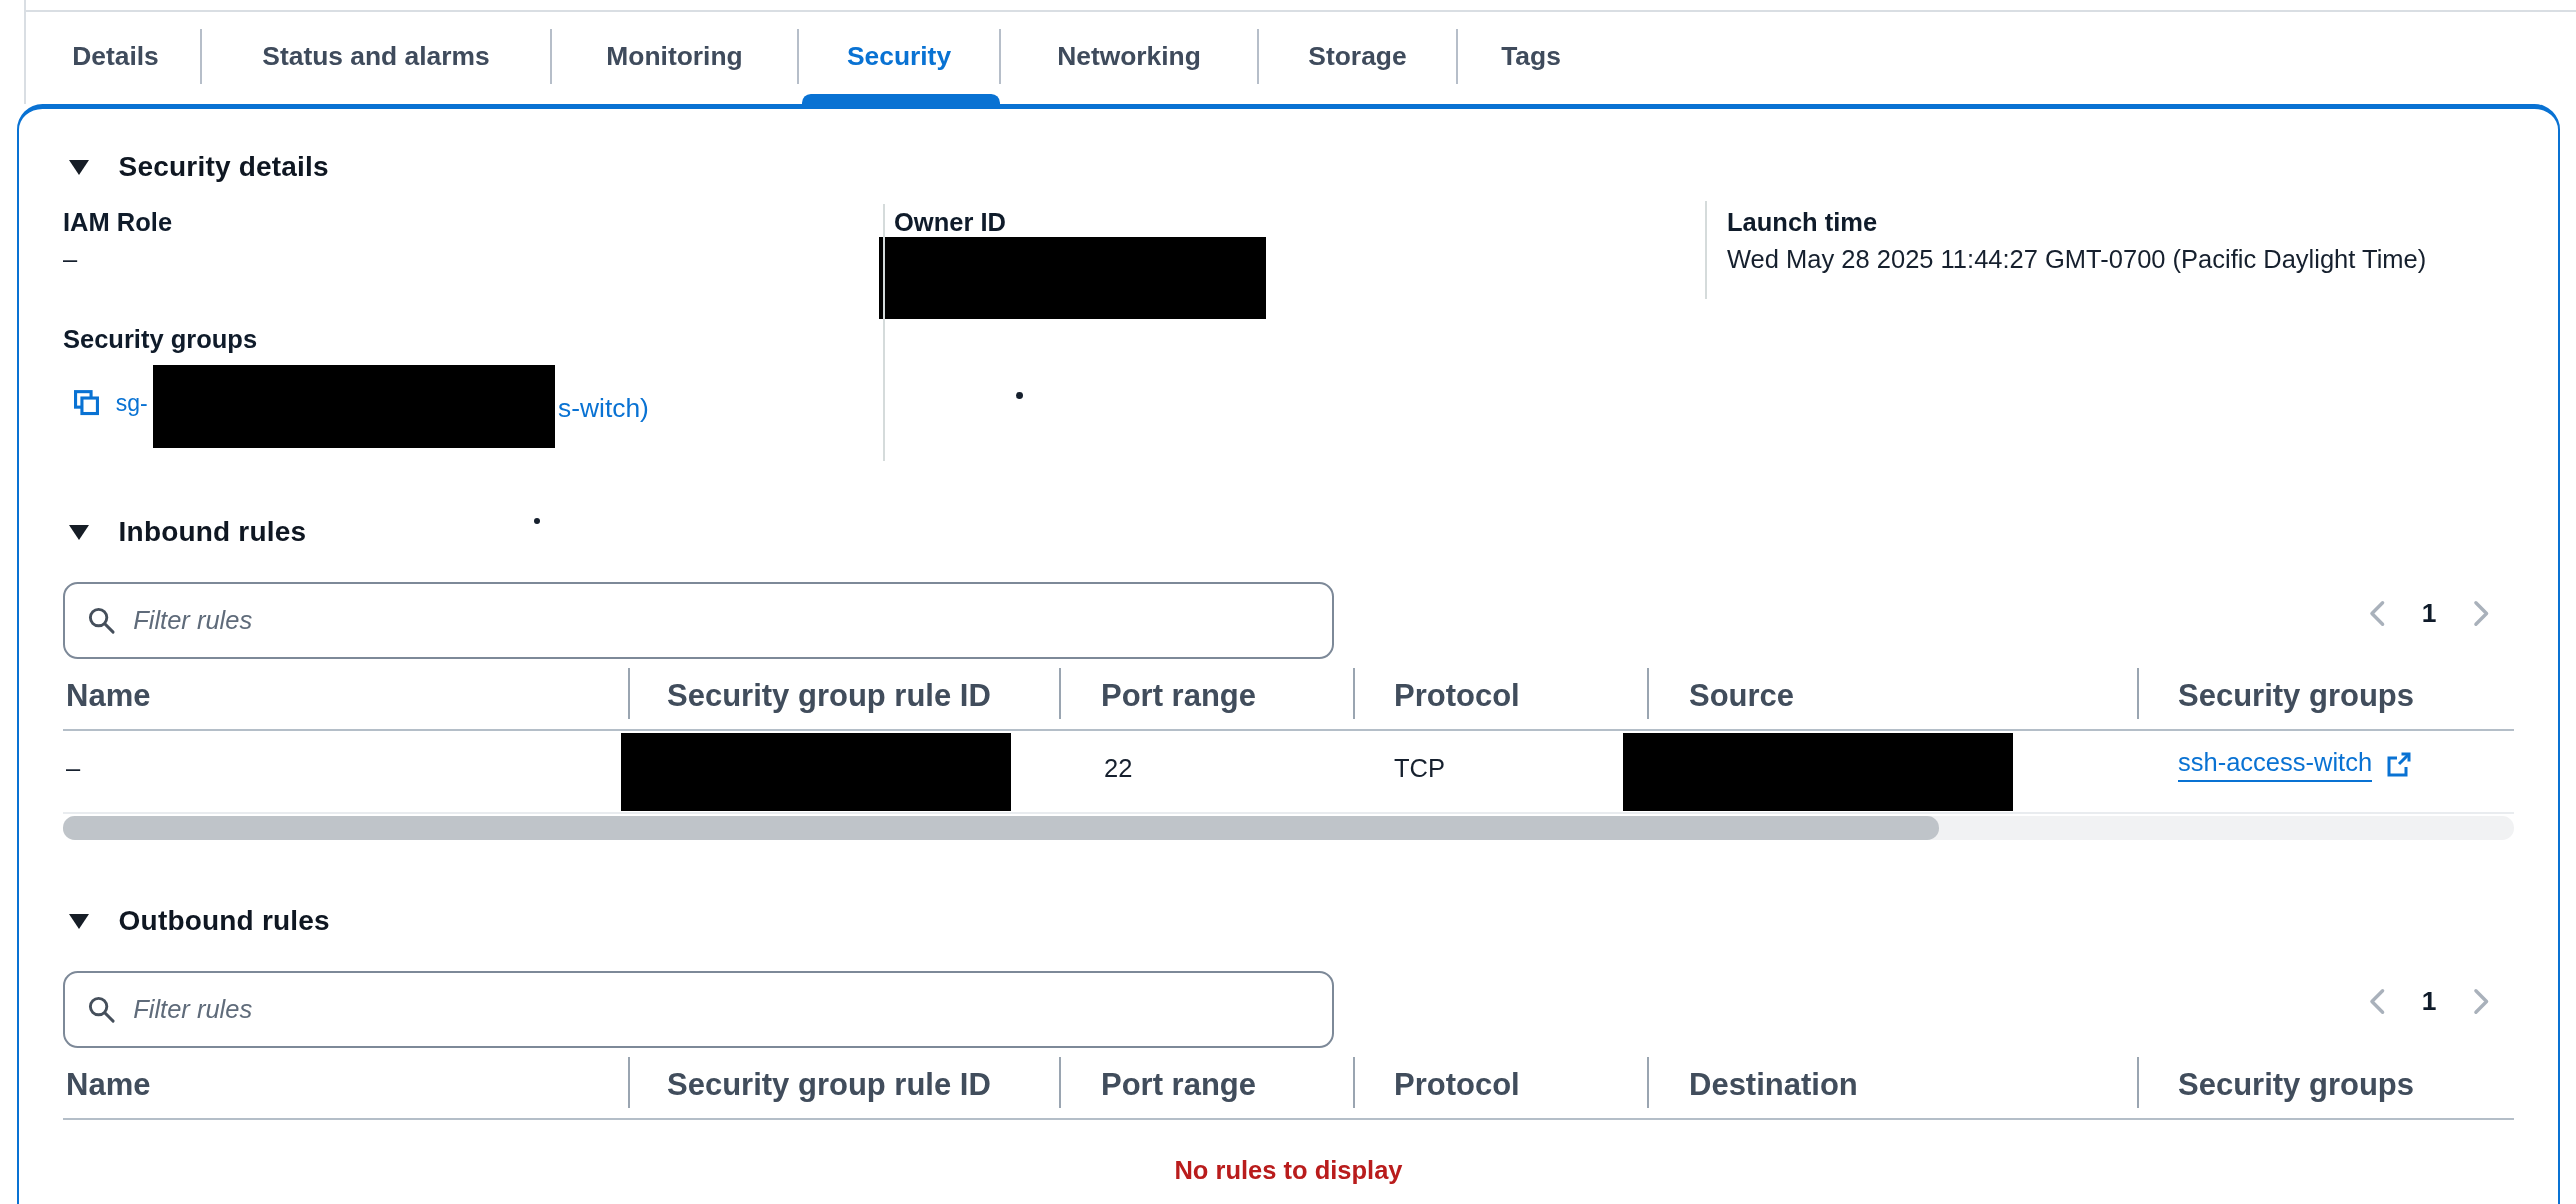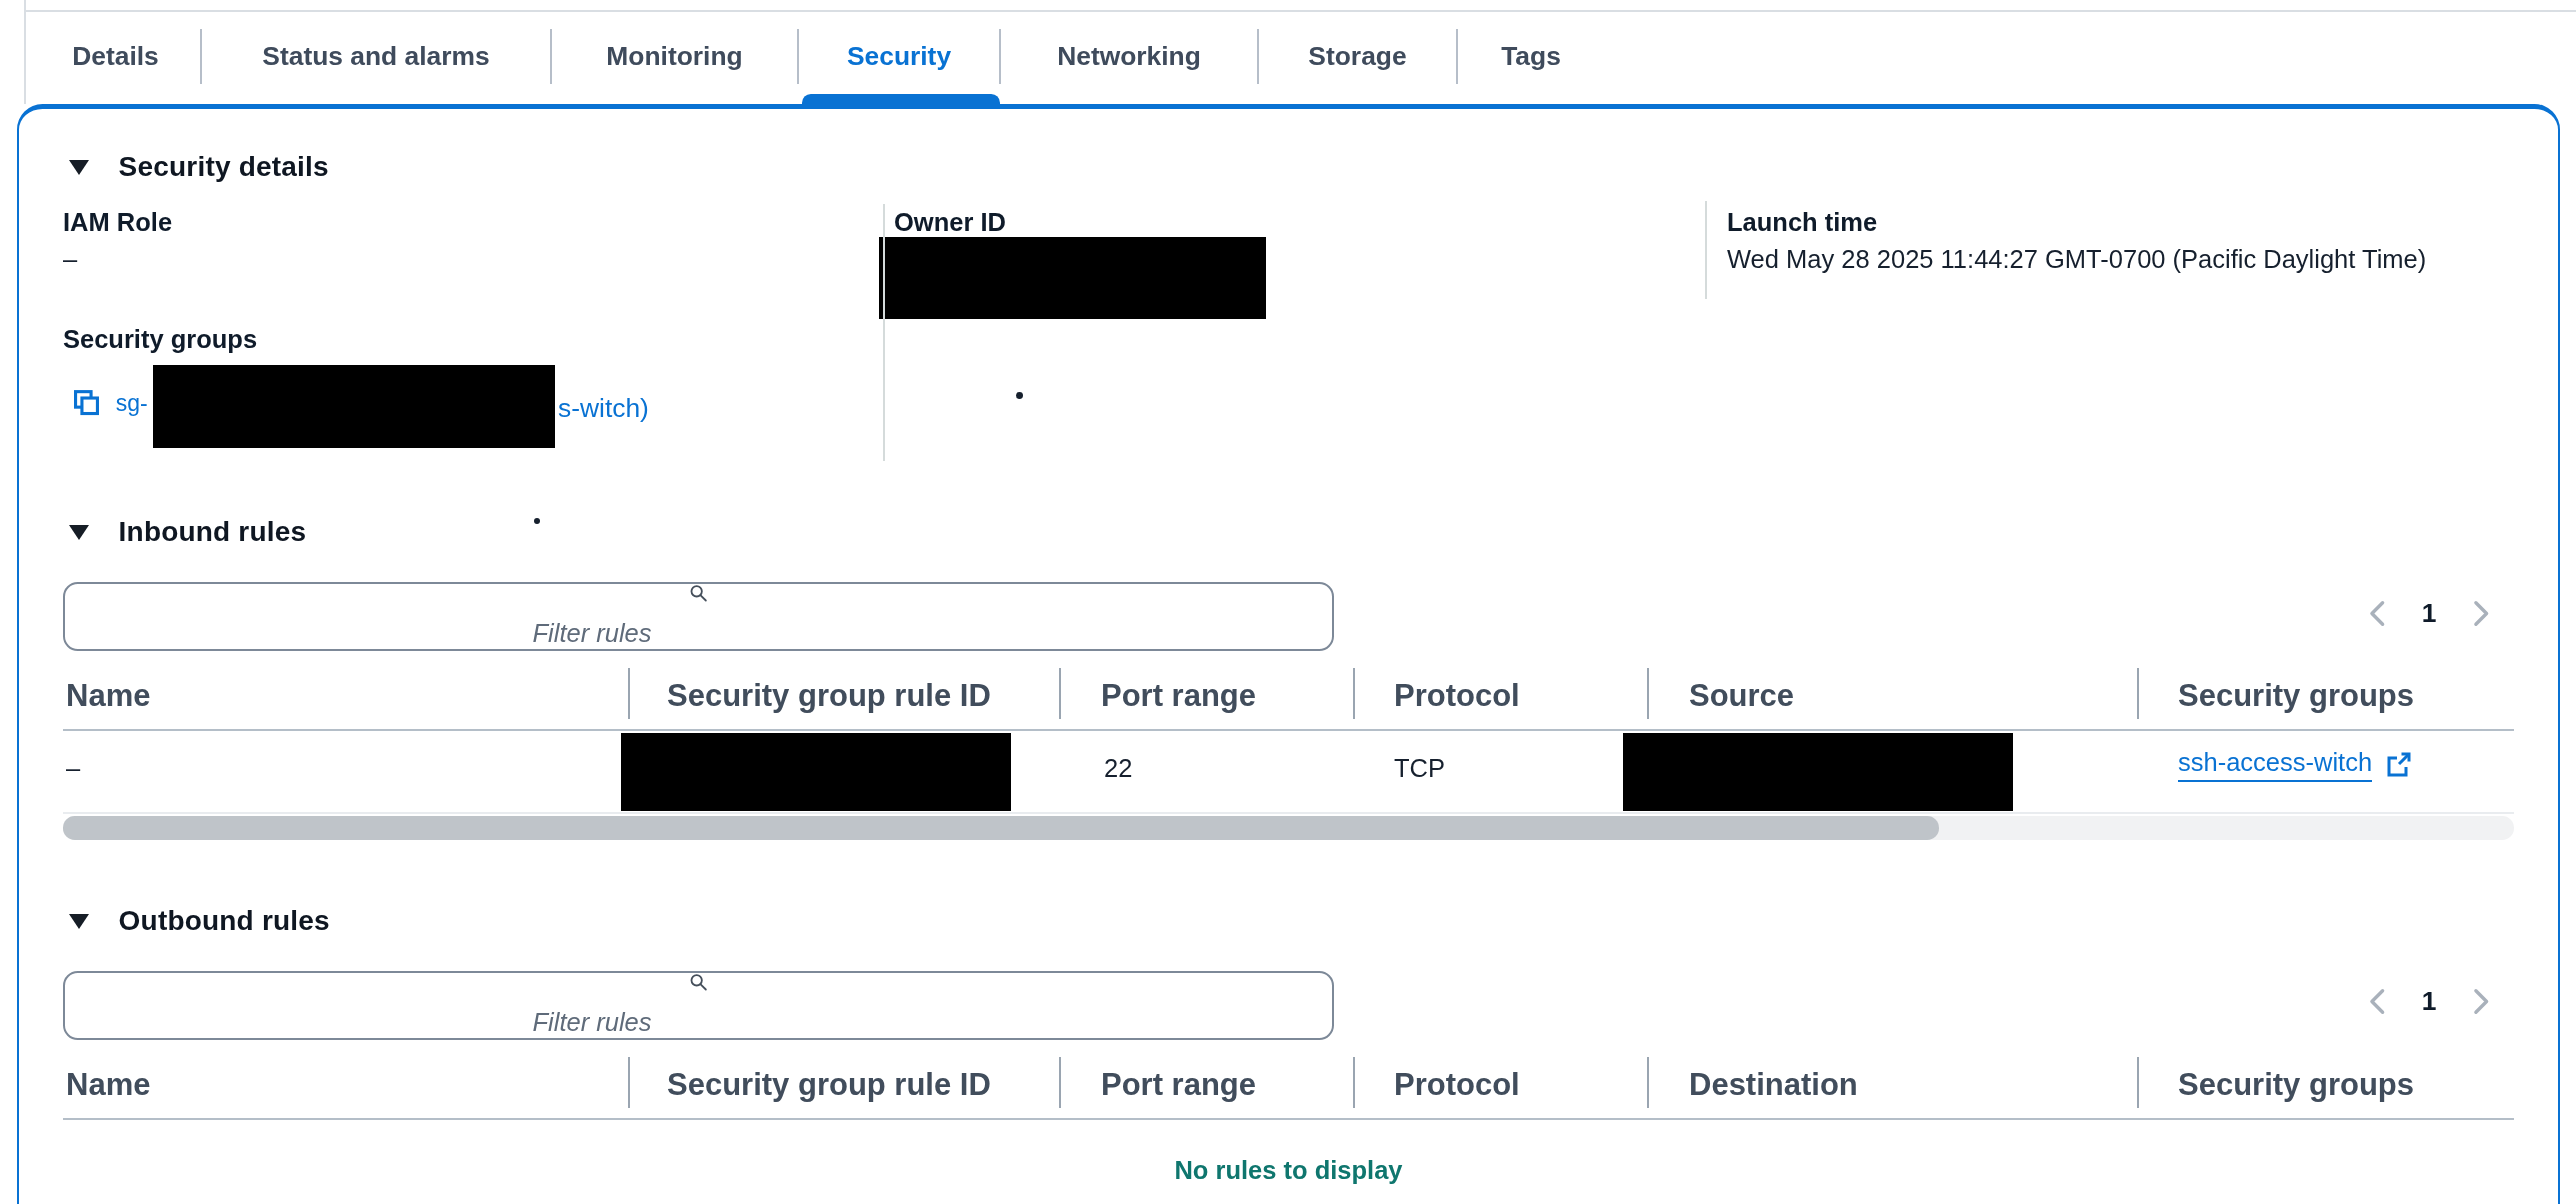--- a/index.html
+++ b/index.html
@@ -33,23 +33,23 @@
   .label {position:absolute; font-size:25.5px; font-weight:bold; color:#0f1b2a; white-space:nowrap;}
   .value {position:absolute; font-size:25.5px; color:#16202e; white-space:nowrap;}
   .redact {position:absolute; background:#000;}
   .dot {position:absolute; background:#16202e; border-radius:50%;}
   .vdiv {position:absolute; width:2px; background:#d5dbdb;}
 
   .sg-row {position:absolute; display:flex; align-items:center; gap:13.7px; font-size:23px; color:#0972d3; cursor:pointer;}
   .copy-btn {background:none;border:none;padding:0;margin:0;display:flex;cursor:pointer;}
 
   
-  .filter {position:absolute; width:1271px; height:69px; box-sizing:border-box; background:#fff;
+  .filter {position:absolute; width:1271px; height:77px; box-sizing:border-box; background:#fff;
            border:2px solid #7d8998; border-radius:14.7px; display:flex; align-items:center;
-           padding:0 21.5px; gap:15.7px;flex-direction:column;}
+           padding:0 21.5px; gap:15.7px;}
   .filter input {border:none; outline:none; flex:1; font-size:25.5px; font-family:inherit;
                  color:#16202e; background:transparent;}
   .filter input::placeholder {font-style:italic; color:#5f6b7a;}
 
   
   .pager {position:absolute; display:flex; align-items:center; gap:23.5px; height:47px;}
   .pager button {background:none; border:none; padding:0; margin:0; display:flex; cursor:pointer;}
   .pager .num {font-size:26.4px; font-weight:bold; color:#0f1b2a; padding:0 7.8px; background:none; border:none; cursor:pointer;}
 
   
@@ -62,21 +62,21 @@
   .sg-link {position:absolute; display:flex; align-items:center; gap:11.8px; cursor:pointer;}
   .sg-link .txt {font-size:25.5px; color:#0972d3; border-bottom:2.9px solid #0972d3; padding-bottom:2.9px;}
 
   
   .scroll-track {position:absolute; left:63px; top:816px; width:2451px; height:23.5px;
                  background:#f1f2f3; border-radius:11.8px;}
   .scroll-thumb {position:absolute; left:0; top:0; width:1876px; height:23.5px;
                  background:#bfc4c9; border-radius:11.8px; cursor:grab;}
 
   .empty-msg {position:absolute; left:63px; top:1156px; width:2451px; text-align:center;
-              font-size:25.5px; font-weight:bold; color:#0f766e;}
+              font-size:25.5px; font-weight:bold; color:#b91c1c;}
 </style>
 </head>
 <body>
 
 <div class="screen">
 
   <div class="hairline-top"></div>
   <div class="edge-tick"></div>
 
   <nav class="tabs">

